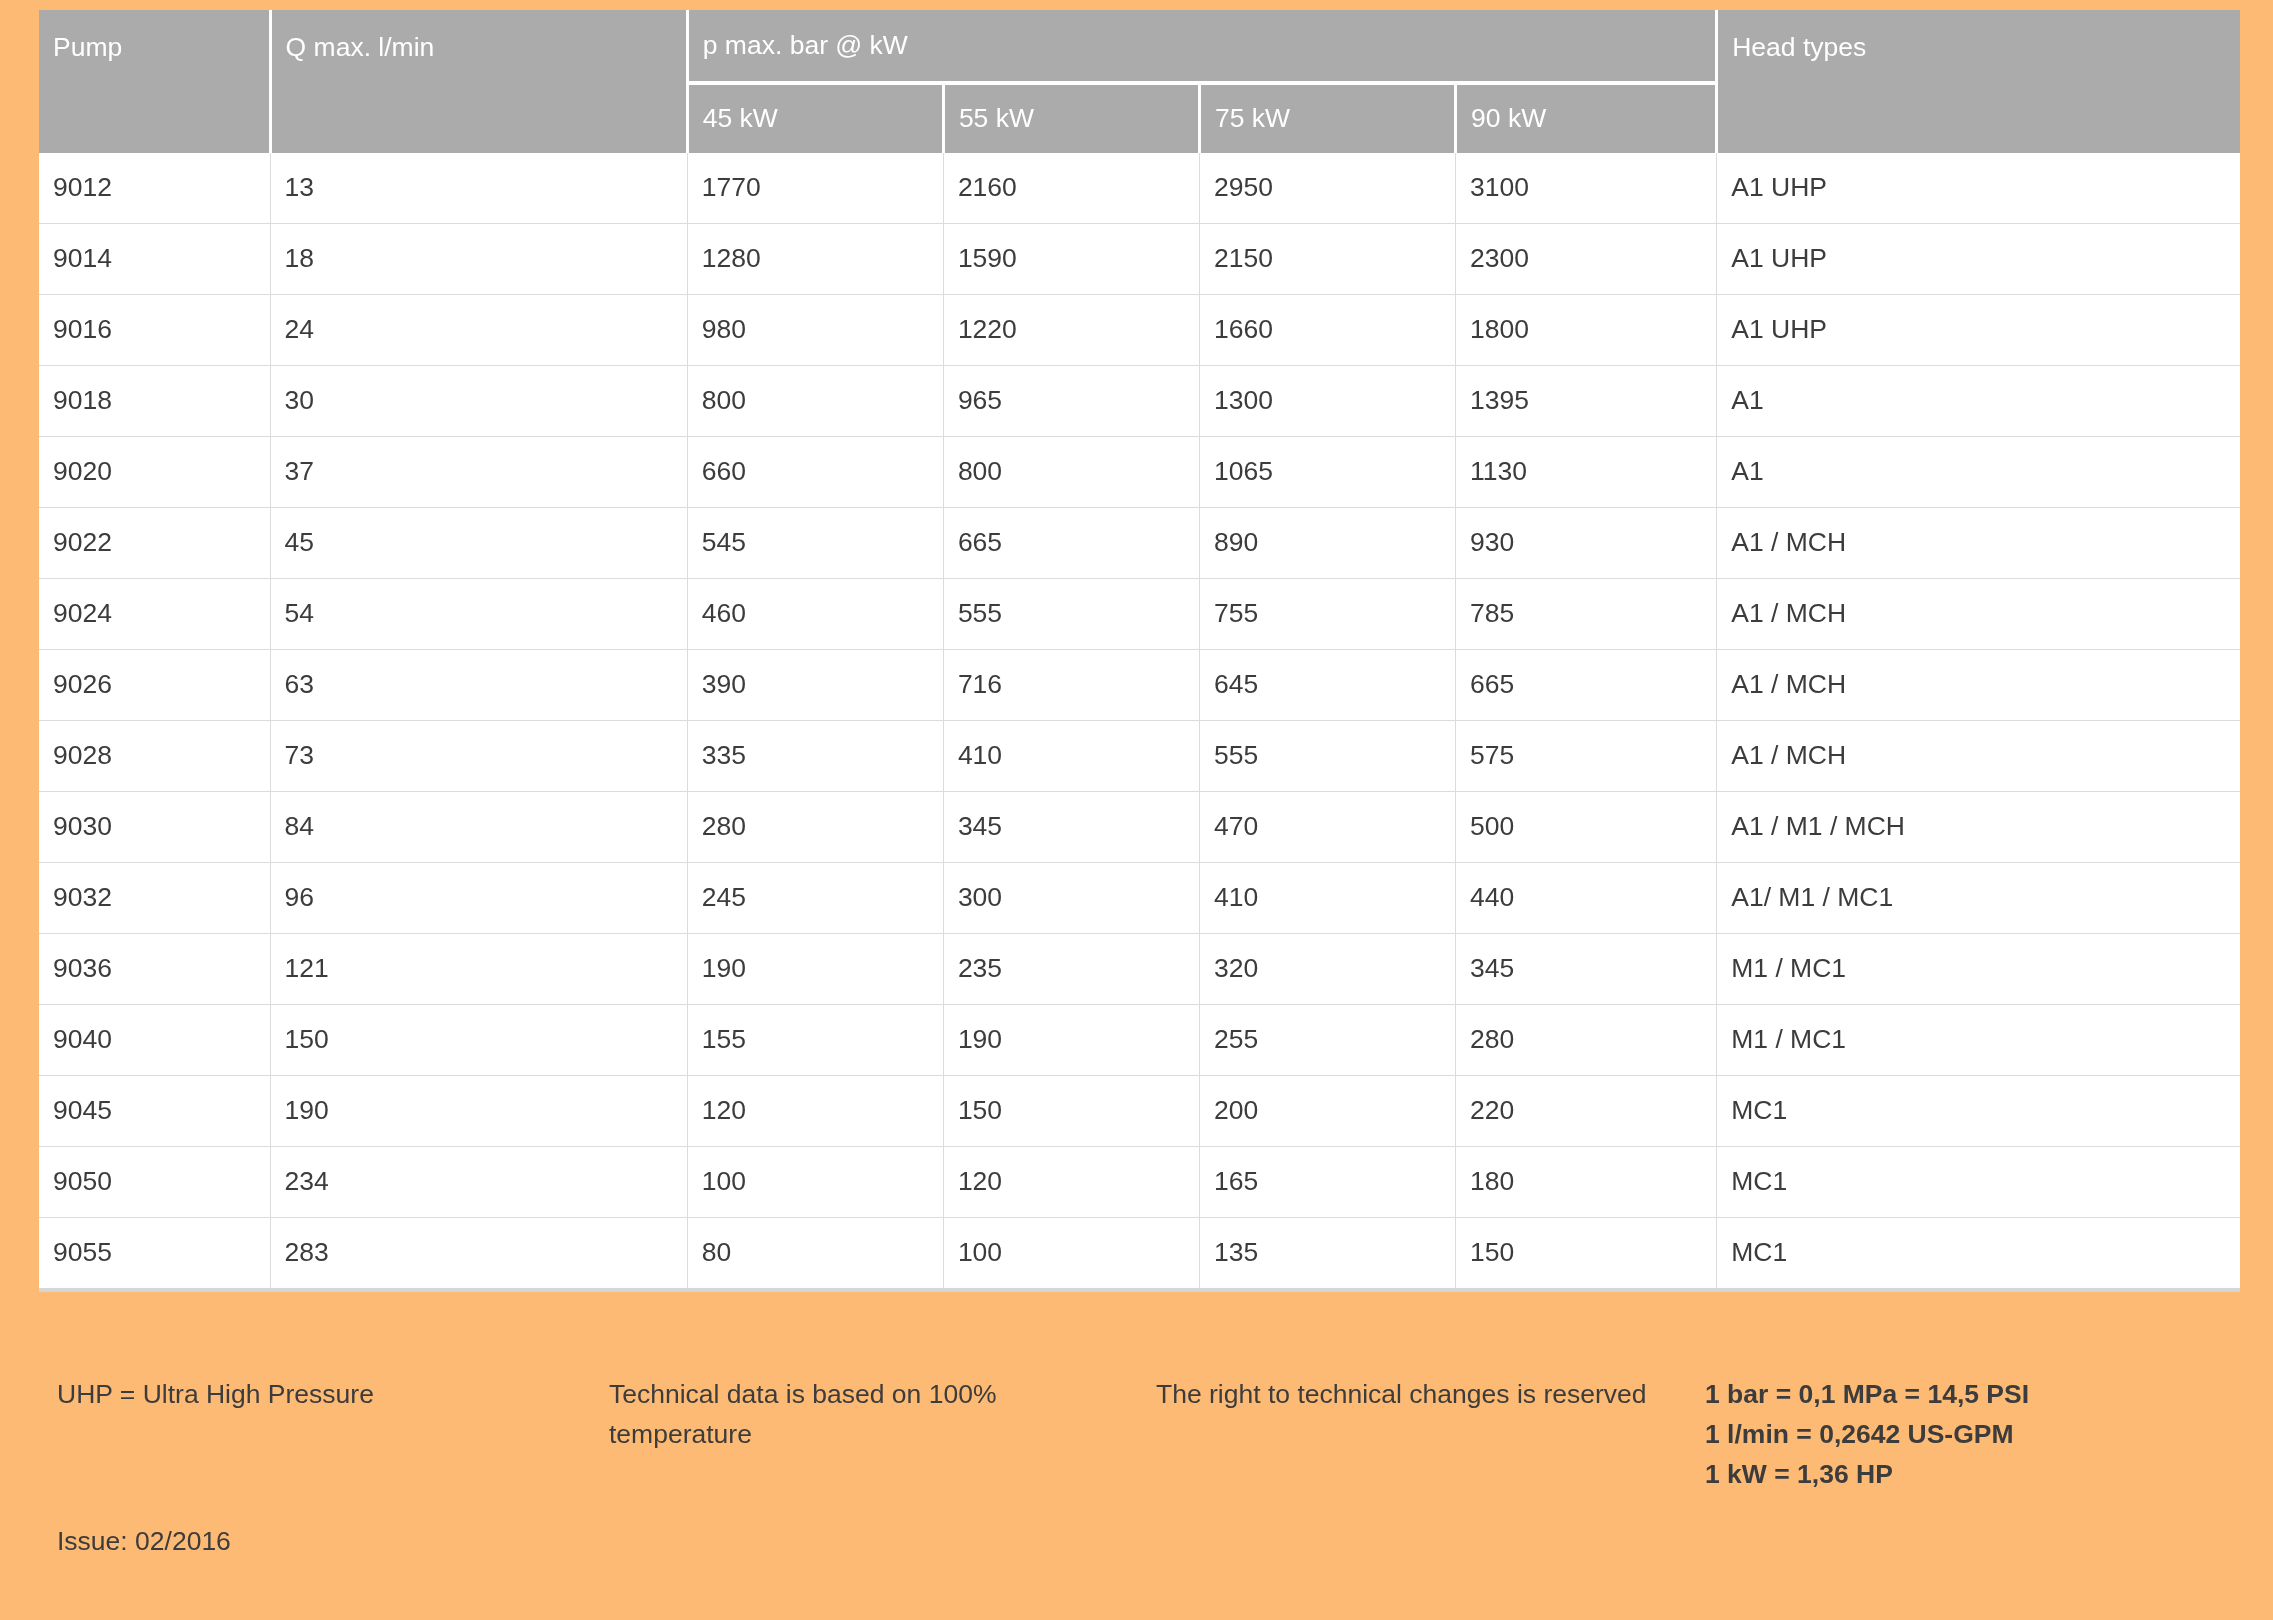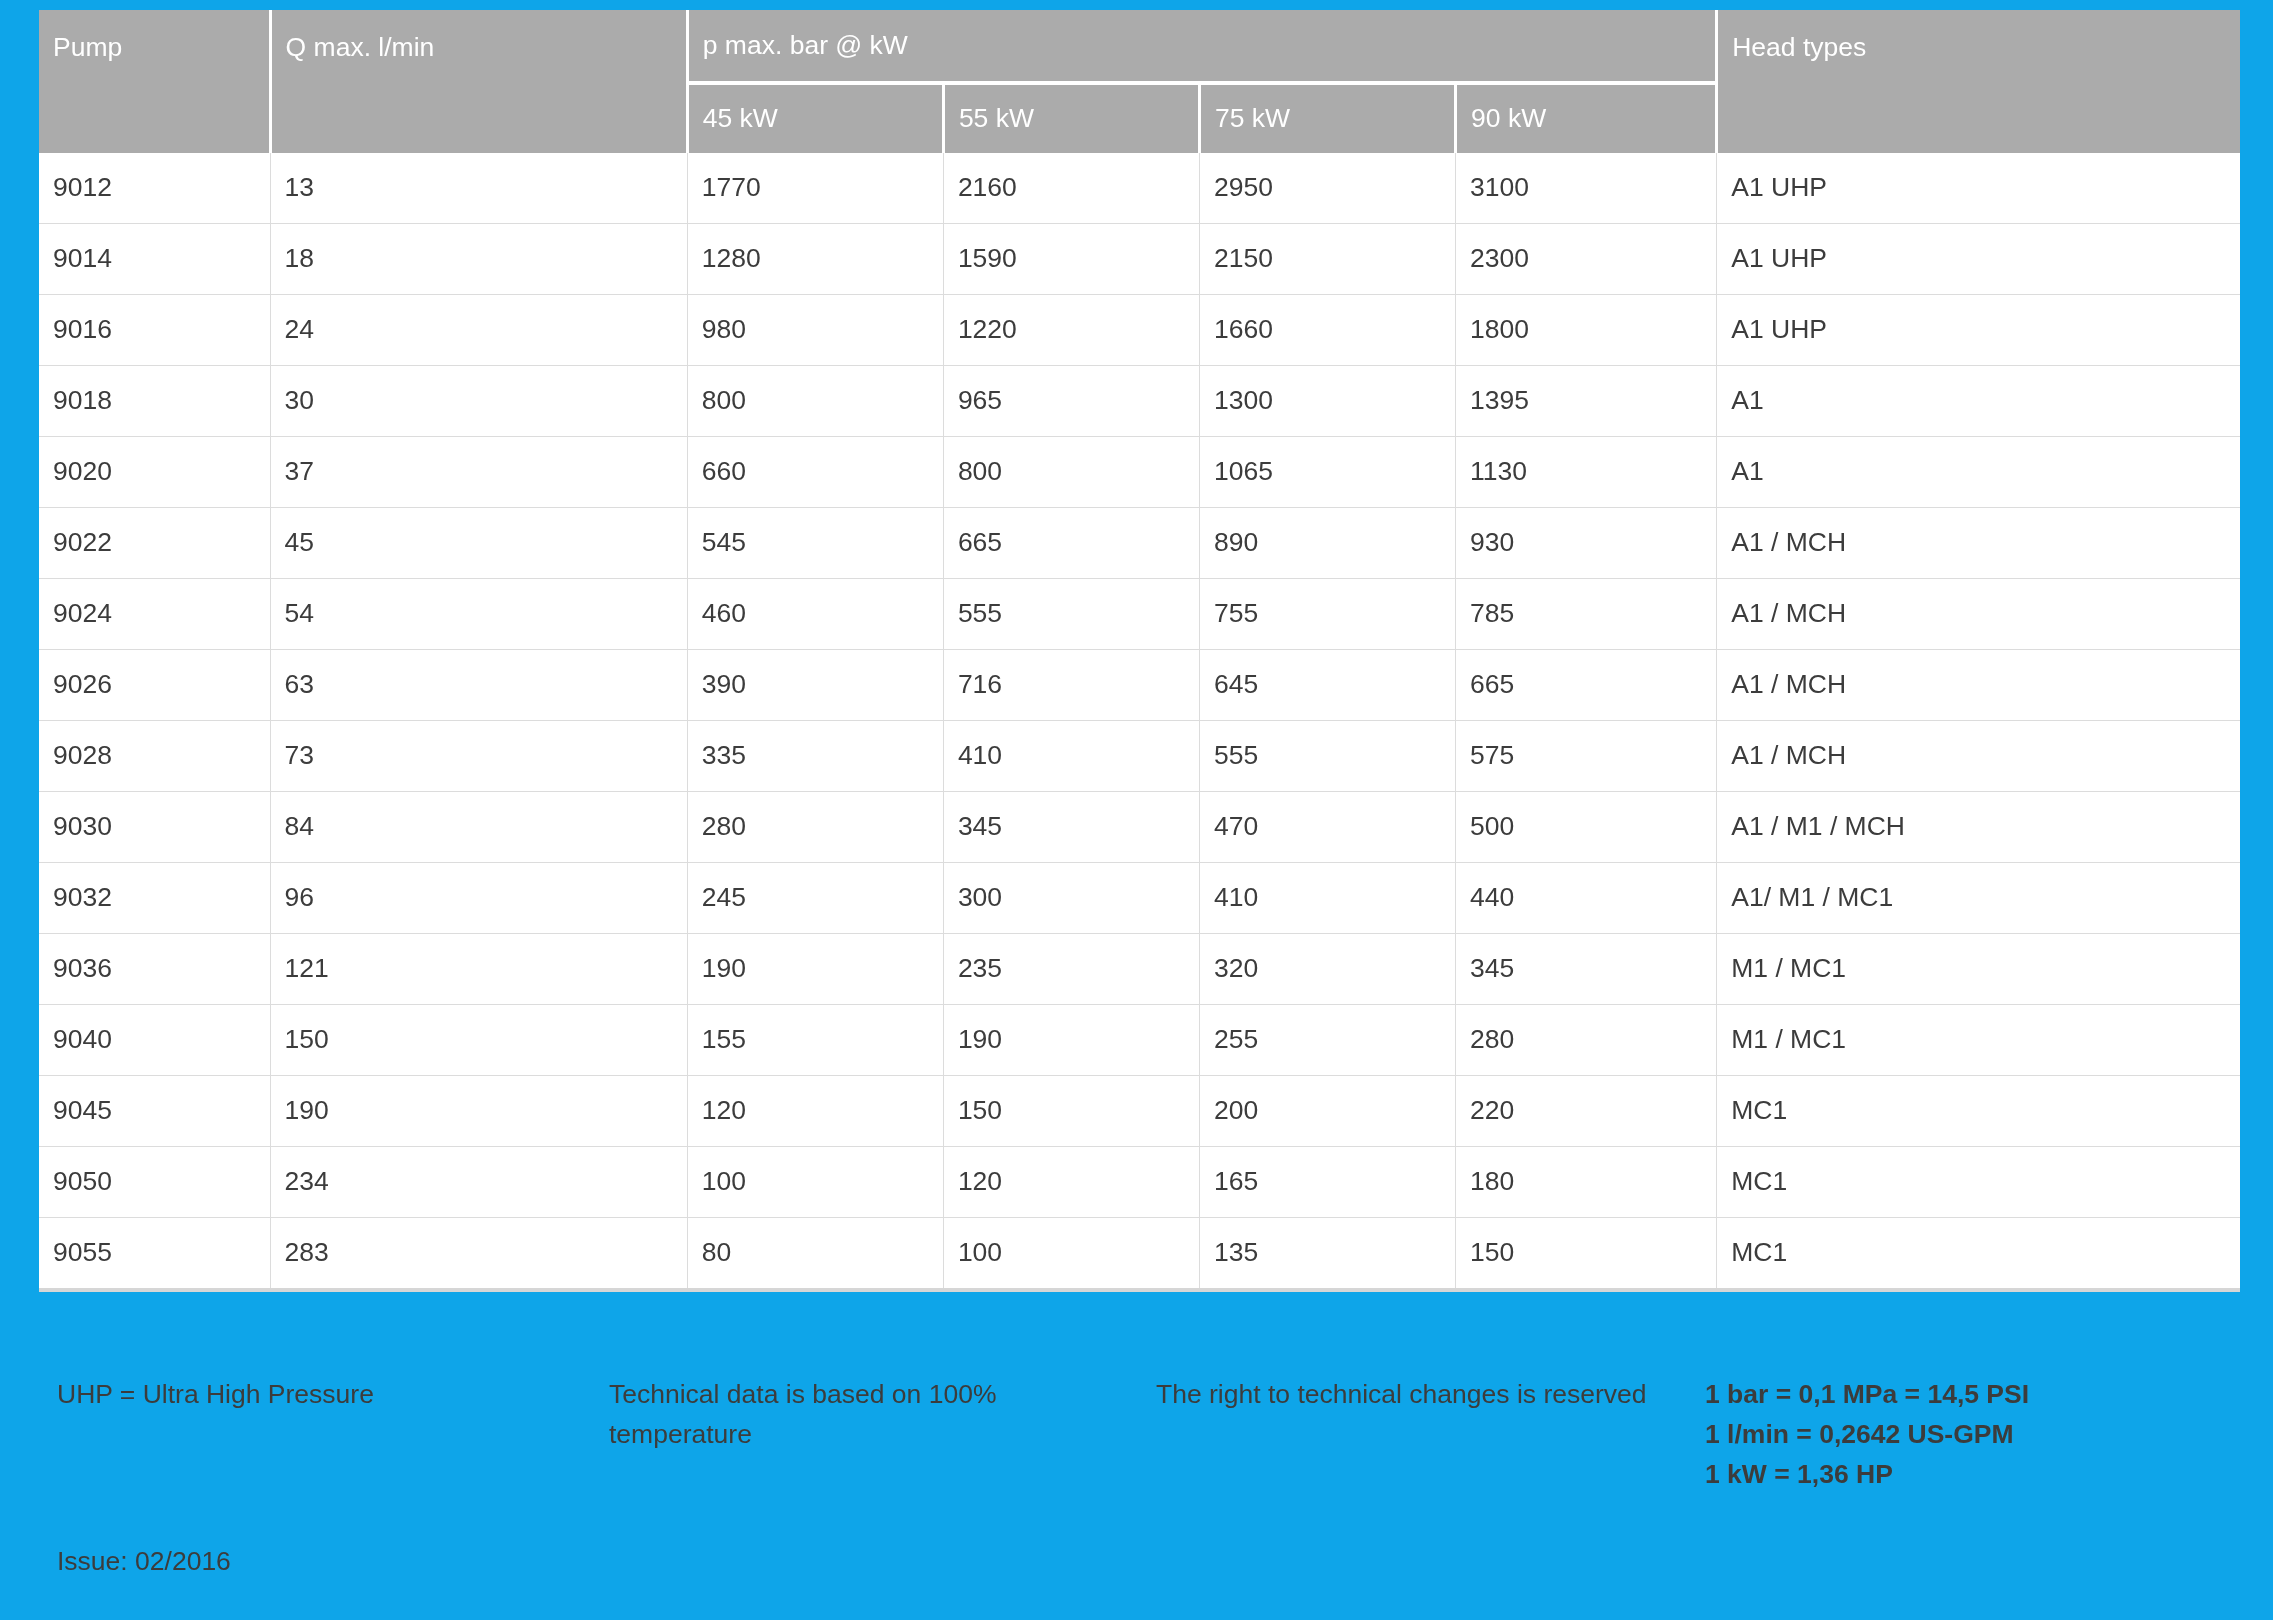--- a/index.html
+++ b/index.html
@@ -1,20 +1,20 @@
 <!DOCTYPE html>
 <html style="font-size:15px"><head>
 <meta charset="utf-8">
 <style>
   html, body { margin: 0; padding: 0; background: #ffffff; }
   .page {
     position: relative;
     width: 2273px;
     height: 1620px;
-    background: #0ea5e9;
+    background: #fdba74;
     font-family: "Liberation Sans", sans-serif;
     color: #3c3c3c;
     overflow: hidden;
   }
 
   
   table.spec {
     position: absolute;
     left: 39px;
     top: 9.5px;
@@ -63,21 +63,21 @@
     white-space: nowrap;
   }
   .footnote-row span { margin-right: 53px; }
 
   .footer-item { position: absolute; font-size: 26.5px; line-height: 40px; }
   .f-uhp      { left: 57px;   top: 1374px; }
   .f-tech     { left: 609px;  top: 1374px; }
   .f-rights   { left: 1156px; top: 1374px; }
   .f-conv     { left: 1705px; top: 1374px; font-weight: bold; }
 
-  .issue-line { position: absolute; left: 57px; top: 1526px; font-size: 26.5px; margin-top: 20px; }
+  .issue-line { position: absolute; left: 57px; top: 1526px; font-size: 26.5px; }
 </style>
 </head>
 <body>
 
 <div class="page">
 
   <table class="spec">
     <colgroup>
       <col style="width:231px">
       <col style="width:417px">

